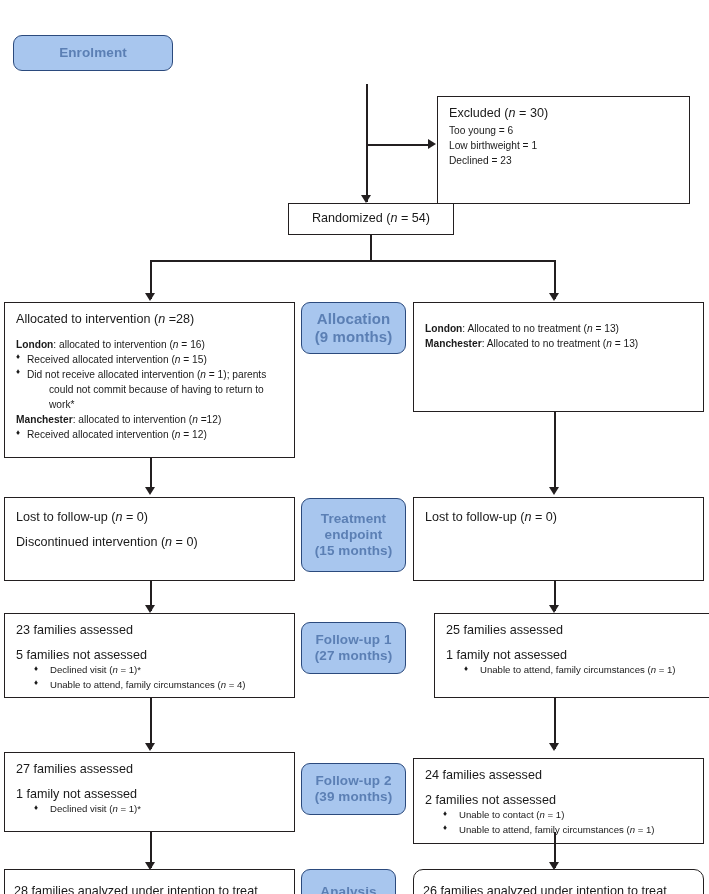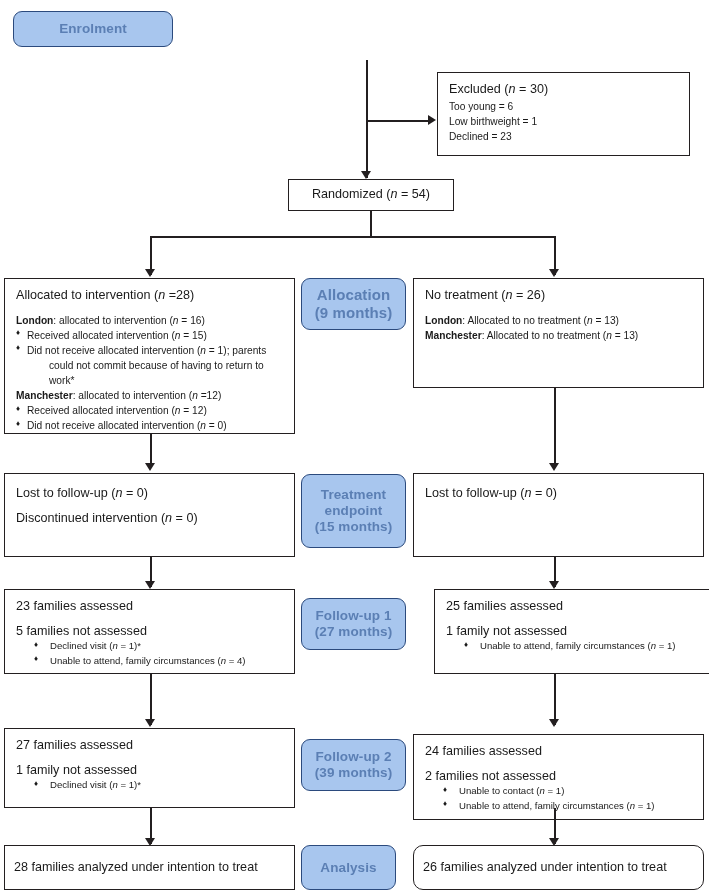--- a/index.html
+++ b/index.html
@@ -6,21 +6,21 @@
     margin: 0; padding: 0;
     background: #ffffff;
   }
   body {
     width: 709px; height: 894px;
     position: relative;
     font-family: "Liberation Sans", sans-serif;
     color: #1a1a1a;
     overflow: hidden;
   }
-  #stage { position: absolute; inset: 0; }
+  #stage { position: absolute; inset: 0; margin-top: 24px; }
 
   .box {
     position: absolute;
     box-sizing: border-box;
     border: 1.4px solid #231f20;
     background: #ffffff;
     padding: 7px 9px;
   }
   .stage-label {
     position: absolute;
@@ -90,21 +90,21 @@
     <span class="l1">Enrolment</span>
   </div>
 
 
   <div class="line vline" style="left:366px; top:60px; width:1.6px; height:118px;"></div>
   <div class="arrow-d" style="left:361px; top:171px;"></div>
 
   <div class="line hline" style="left:366px; top:120px; width:66px; height:1.6px;"></div>
   <div class="arrow-r" style="left:428px; top:115px;"></div>
 
-  <div class="box" style="left:437px; top:72px; width:253px; height:84px; padding:9px 11px;">
+  <div class="box" style="left:437px; top:72px; width:253px; height:108px; padding:9px 11px;">
     <div class="hd" style="margin-bottom:1px;">
       <span>Excluded (</span><span class="it">n</span><span> = 30)</span>
     </div>
     <div class="sub">Too young = 6</div>
     <div class="sub">Low birthweight = 1</div>
     <div class="sub">Declined = 23</div>
   </div>
 
   <div class="box" style="left:288px; top:179px; width:166px; height:32px; display:flex; align-items:center; justify-content:center;">
     <div class="hd">
@@ -143,30 +143,24 @@
       </li>
     </ul>
 
     <div class="sub">
       <b>Manchester</b><span>: allocated to intervention (</span><span class="it">n</span><span> =12)</span>
     </div>
     <ul class="dl">
       <li>
         <span>Received allocated intervention (</span><span class="it">n</span><span> = 12)</span>
       </li>
-      <li>
-        <span>Did not receive allocated intervention (</span><span class="it">n</span><span> = 0)</span>
-      </li>
     </ul>
   </div>
 
   <div class="box" style="left:413px; top:278px; width:291px; height:110px; padding:9px 11px;">
-    <div class="hd">
-      <span>No treatment (</span><span class="it">n</span><span> = 26)</span>
-    </div>
     <div class="gap"></div>
     <div class="sub">
       <b>London</b><span>: Allocated to no treatment (</span><span class="it">n</span><span> = 13)</span>
     </div>
     <div class="sub">
       <b>Manchester</b><span>: Allocated to no treatment (</span><span class="it">n</span><span> = 13)</span>
     </div>
   </div>
 
   <div class="line vline" style="left:150px; top:434px; width:1.6px; height:32px;"></div>

